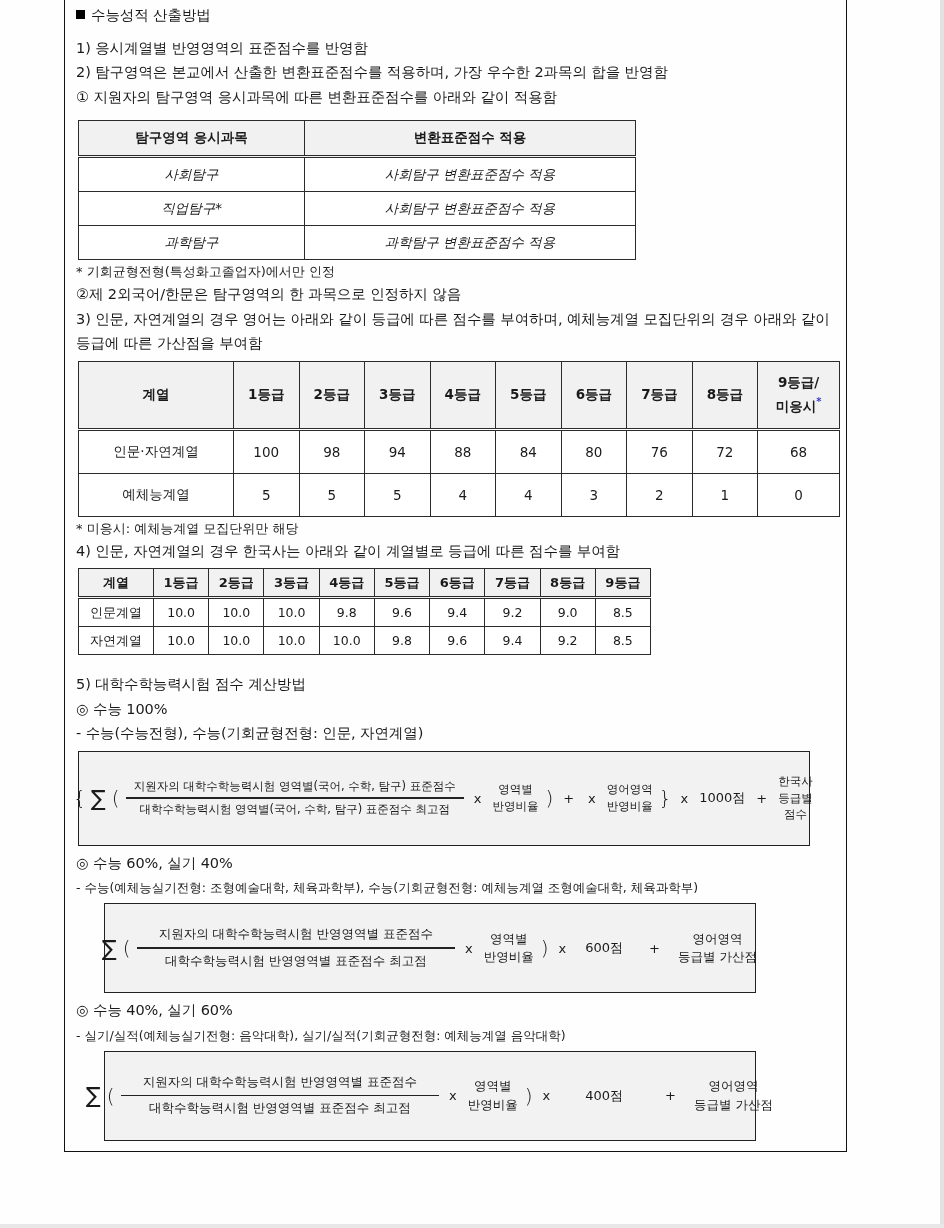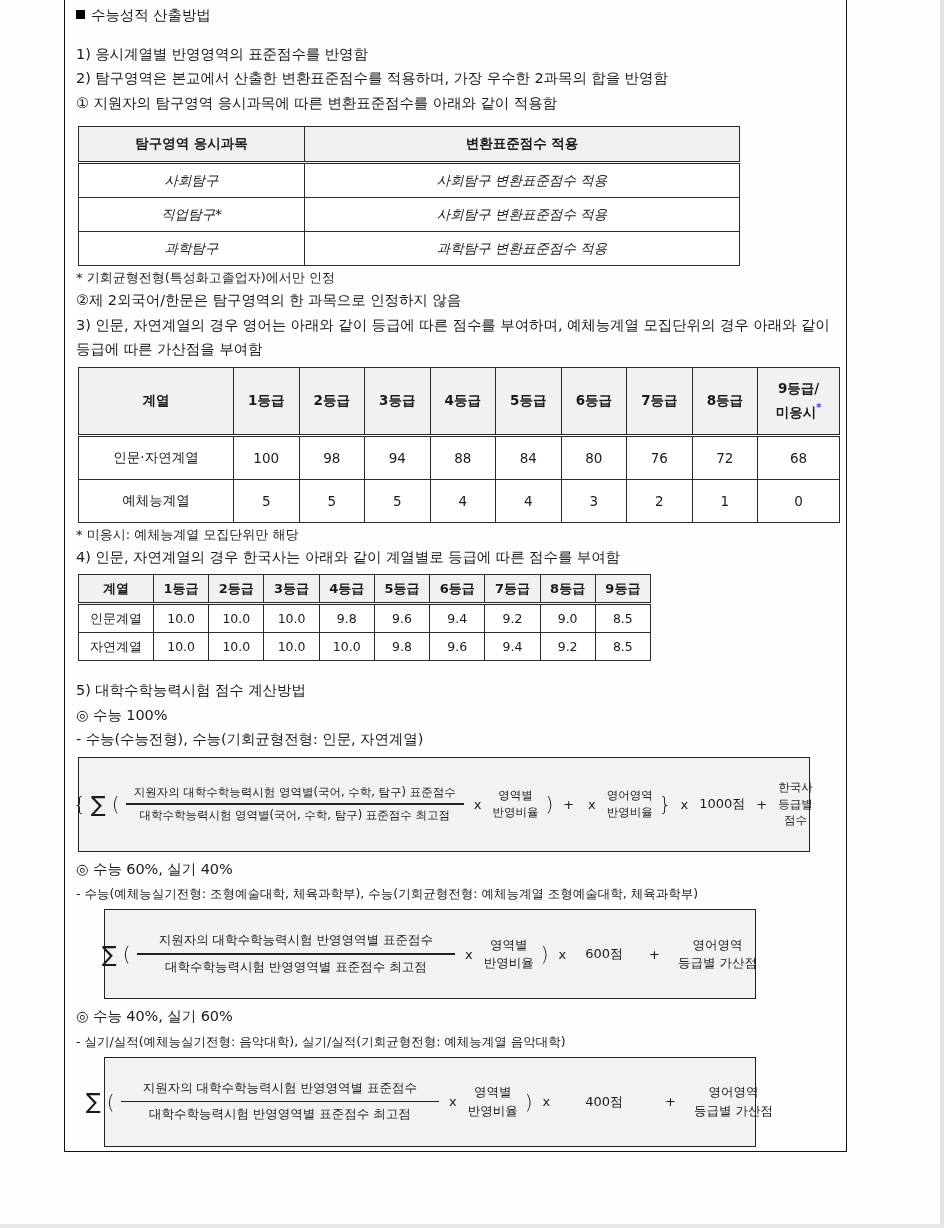--- a/index.html
+++ b/index.html
@@ -55,21 +55,21 @@
   }
   .line {
     font-size: 14.5px;
     line-height: 1.0;
     margin: 0 0 10px 0;
     white-space: nowrap;
     letter-spacing: -0.1px;
   }
   .line.h-title {
     font-size: 14.5px;
-    margin-bottom: 24px;
+    margin-bottom: 18px;
   }
   .sq {
     display: inline-block;
     width: 9px; height: 9px;
     background: #000;
     margin-right: 6px;
     vertical-align: 1px;
   }
   .note {
     font-size: 13px;
@@ -97,21 +97,21 @@
     color: #1a1a1a;
     padding: 0;
   }
   table thead th {
     background: #f1f1f1;
     font-weight: bold;
     border-bottom: 3px double #2b2b2b;
   }
 
   
-  #table-tamgu { width: 662px; margin: 16px 0 0 2px; }
+  #table-tamgu { width: 558px; margin: 16px 0 0 2px; }
   #table-tamgu thead th { height: 34px; }
   #table-tamgu tbody td { height: 33px; font-style: italic; }
   #table-tamgu .col-a { width: 225px; }
 
   
   #table-english { width: 762px; margin: 0 0 0 2px; }
   #table-english thead th { height: 66px; vertical-align: middle; line-height: 1.6; }
   #table-english tbody td { height: 42px; }
   #table-english .col-gye { width: 154px; }
 

